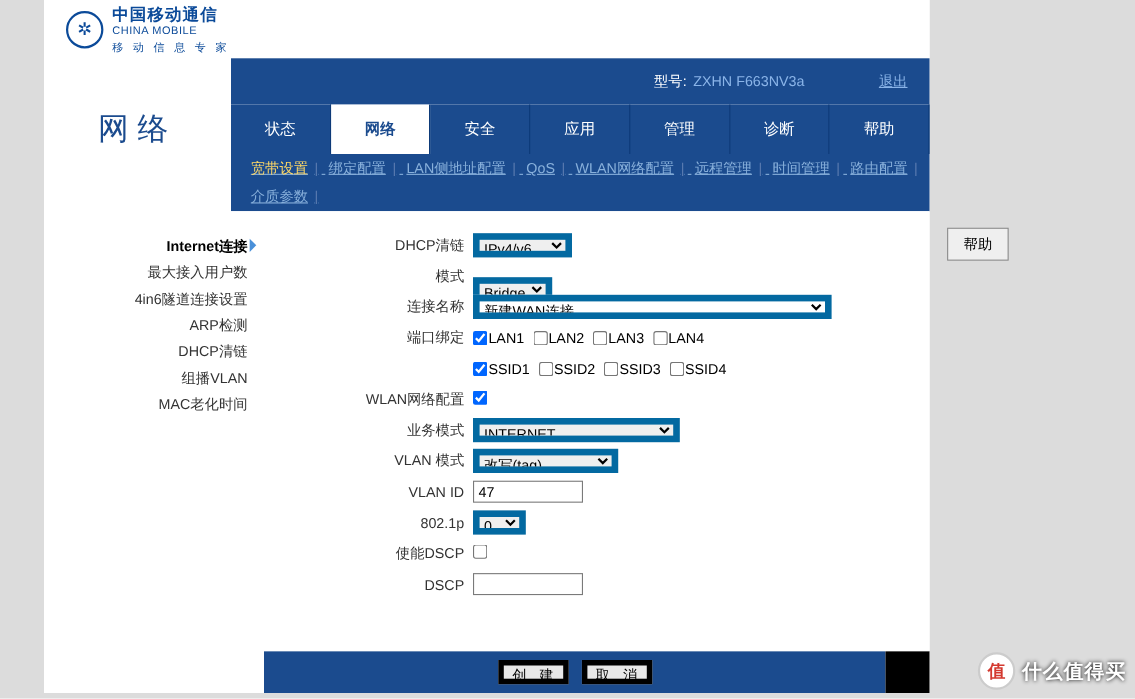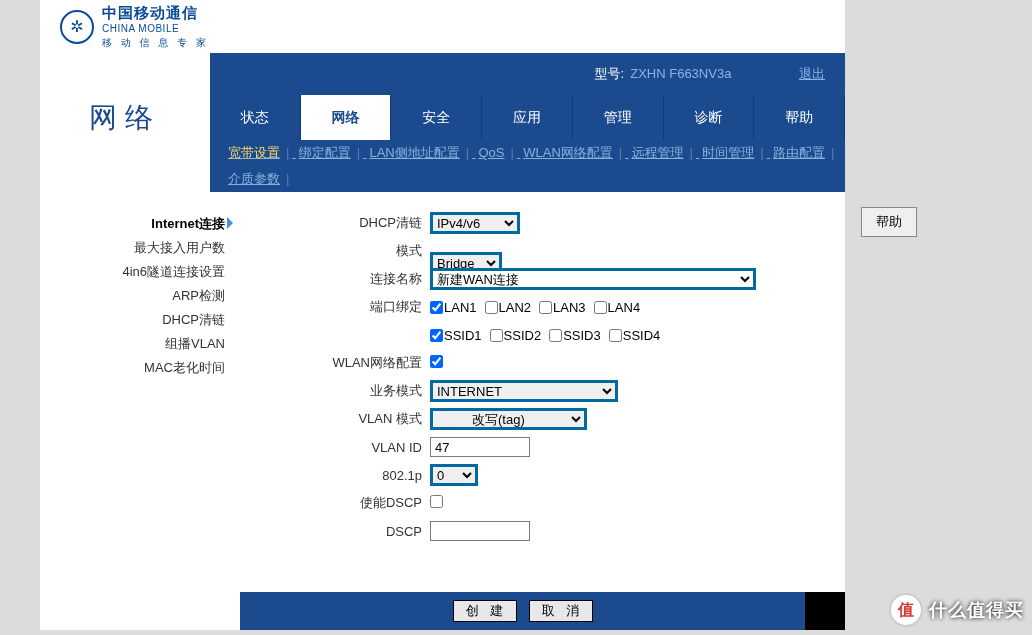--- a/index.html
+++ b/index.html
@@ -29,40 +29,40 @@
     .content-row { display: flex; min-height: 400px; }
     .sidebar { width: 200px; background: #fff; padding-top: 20px; text-align: right; padding-right: 15px; }
     .side-item { height: 24px; line-height: 24px; color: #333; font-size: 13px; cursor: pointer; position: relative; }
     .side-item.active { color: #000; font-weight: bold; }
     .side-item.active::after { content: ""; position: absolute; right: -14px; top: 5px; border: 6px solid transparent; border-left-color: #4a90d9; }
     .main { flex: 1; background: #fff; padding: 18px 20px 20px 10px; position: relative; }
     .main::before { content: ""; position: absolute; left: 0; top: 0; bottom: 0; width: 1px; }
     .form-row { display: flex; align-items: center; height: 26px; margin-bottom: 2px; }
     .form-label { width: 180px; text-align: right; padding-right: 8px; color: #333; font-size: 13px; }
     .form-field { flex: 1; }
-    select { font-size: 13px; height: 22px; border: 3px solid #0369a1; background: #efefef; }
+    select { font-size: 13px; height: 22px; border: 6px solid #0369a1; background: #efefef; }
     input[type="text"] { height: 20px; border: 1px solid #7a7a7a; padding: 0 4px; font-size: 13px; }
     .sel-ip { width: 90px; }
     .sel-mode { width: 72px; margin-top: 23px; }
     .sel-conn { width: 326px; background: #fff; }
     .sel-biz { width: 188px; }
-    .sel-vlan { width: 157px; padding-left: 35px; }
+    .sel-vlan { width: 132px; }
     .sel-8021p { width: 48px; }
     .inp-vlanid { width: 100px; }
     .inp-dscp { width: 100px; }
     .cb-group { display: flex; gap: 8px; }
     .cb-item { display: flex; align-items: center; gap: 1px; font-size: 12px; }
     input[type="checkbox"] { width: 13px; height: 13px; accent-color: #0066ff; }
     .help-box { position: absolute; right: -72px; top: 15px; }
     .help-btn { padding: 5px 14px; background: #efefef; border: 1px solid #888; font-size: 13px; cursor: pointer; }
     .footer-bar { display: flex; }
     .footer-pad { width: 200px; background: #fff; height: 38px; }
     .footer-actions { flex: 1; background: #1b4b8e; height: 38px; display: flex; align-items: center; justify-content: center; gap: 12px; }
     .footer-right { width: 40px; background: #000; height: 38px; }
-    .action-btn { width: 64px; height: 22px; background: #e8e8e8; border: 1px solid #000000; font-size: 13px; cursor: pointer; letter-spacing: 4px; padding-left: 4px; }
+    .action-btn { width: 64px; height: 22px; background: #e8e8e8; border: 5px solid #000000; font-size: 13px; cursor: pointer; letter-spacing: 4px; padding-left: 4px; }
     .watermark { position: absolute; right: 8px; bottom: 8px; display: flex; align-items: center; gap: 6px; }
     .wm-circle { width: 34px; height: 34px; border-radius: 50%; background: #fff; border: 2px solid #ccc; display: flex; align-items: center; justify-content: center; color: #d4392f; font-size: 16px; font-weight: bold; }
     .wm-text { color: #fff; font-size: 18px; font-weight: bold; text-shadow: 0 0 4px #000; letter-spacing: 1px; }
   </style>
 </head>
 <body>
 
 <div class="page-wrap">
   <div class="header-logo">
     <div class="logo-circle">✲</div>

